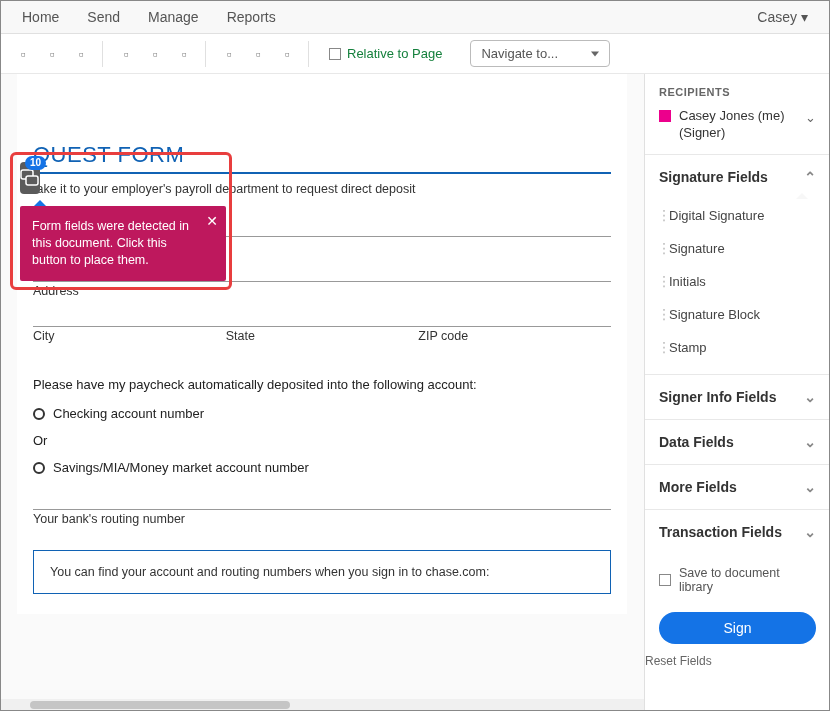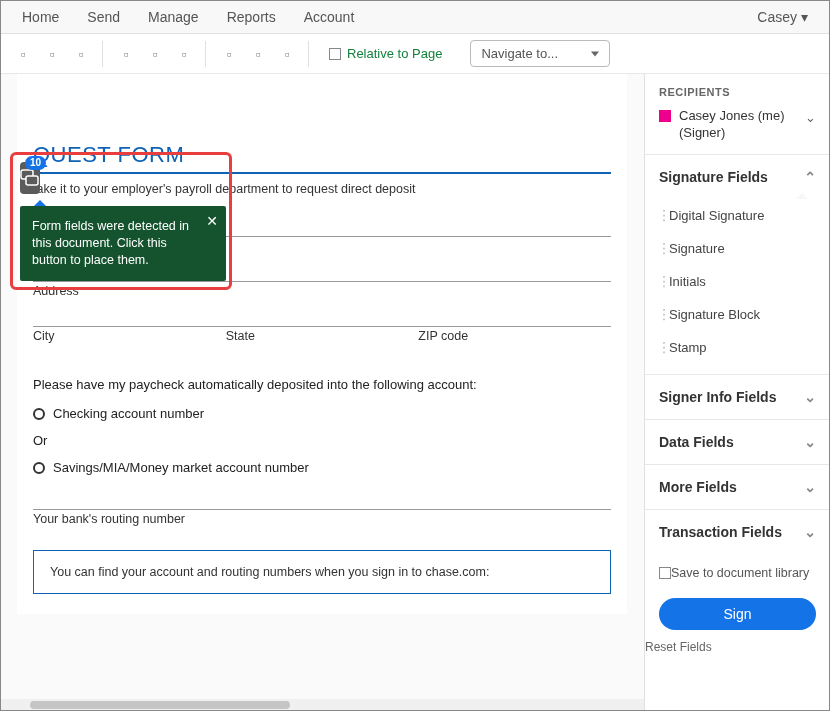--- a/index.html
+++ b/index.html
@@ -38,54 +38,53 @@
 .doc .info-box li { margin: 2px 0; }
 
 .scrollbar-h { position: absolute; bottom: 0; left: 0; right: 0; height: 12px; background: #f0f0f0; display: flex; align-items: center; }
 .scrollbar-h .thumb { height: 8px; background: #c5c5c5; width: 260px; margin-left: 30px; border-radius: 4px; }
 
 
 .callout-frame { position: absolute; top: 78px; left: 10px; width: 222px; height: 138px; border: 3px solid #e83e3e; border-radius: 6px; pointer-events: none; z-index: 30; }
 .detect-btn { position: absolute; top: 88px; left: 20px; width: 20px; height: 32px; background: #5b5b5b; border-radius: 4px; display: flex; align-items: center; justify-content: center; z-index: 31; cursor: pointer; }
 .detect-btn svg { fill: #fff; }
 .detect-badge { position: absolute; top: -6px; right: -6px; background: #1473e6; color: #fff; font-size: 10px; font-weight: bold; border-radius: 8px; padding: 1px 5px; line-height: 12px; }
-.tooltip { position: absolute; top: 132px; left: 20px; width: 206px; background: #14532d; color: #fff; font-size: 12.5px; padding: 12px 28px 12px 12px; border-radius: 2px; z-index: 31; line-height: 1.35; }
+.tooltip { position: absolute; top: 132px; left: 20px; width: 206px; background: #be185d; color: #fff; font-size: 12.5px; padding: 12px 28px 12px 12px; border-radius: 2px; z-index: 31; line-height: 1.35; }
 .tooltip::before { content: ""; position: absolute; top: -6px; left: 14px; width: 0; height: 0; border-left: 6px solid transparent; border-right: 6px solid transparent; border-bottom: 6px solid #1473e6; }
 .tooltip .close { position: absolute; top: 8px; right: 8px; font-size: 14px; cursor: pointer; line-height: 1; }
 
 
 .panel { width: 186px; border-left: 1px solid #e0e0e0; background: #fff; display: flex; flex-direction: column; font-size: 13px; overflow: hidden; }
 .panel .sec-title { font-size: 11px; font-weight: bold; color: #666; letter-spacing: 0.5px; padding: 12px 14px 6px 14px; }
 .panel .recipient { display: flex; align-items: flex-start; gap: 8px; padding: 4px 14px 12px 14px; position: relative; }
 .panel .recipient .swatch { width: 12px; height: 12px; background: #ec008c; margin-top: 2px; flex-shrink: 0; }
 .panel .recipient .rname { font-size: 13px; color: #333; line-height: 1.3; }
 .panel .recipient .chev { position: absolute; right: 14px; top: 6px; color: #666; }
 .panel hr { border: none; border-top: 1px solid #e8e8e8; }
 .panel .accordion { padding: 14px 14px; display: flex; align-items: center; justify-content: space-between; cursor: pointer; font-weight: 600; color: #333; font-size: 14px; }
 .panel .accordion .caret { color: #888; font-size: 14px; }
 .panel .field-list { padding: 0 0 10px 0; position: relative; }
 .panel .field-list::before { content: ""; position: absolute; top: -6px; right: 22px; width: 0; height: 0; border-left: 6px solid transparent; border-right: 6px solid transparent; border-bottom: 6px solid #f7f7f7; }
 .panel .field-item { padding: 9px 14px 9px 24px; font-size: 13px; color: #444; cursor: grab; position: relative; }
 .panel .field-item::before { content: "⋮"; position: absolute; left: 12px; top: 8px; color: #bbb; font-size: 14px; }
-.panel .save-lib { display: flex; align-items: center; padding: 12px 14px; font-size: 12.5px; color: #555; }
+.panel .save-lib { display: flex; align-items: center; gap: 8px; padding: 12px 14px; font-size: 12.5px; color: #555; }
 .panel .save-lib .chk { width: 12px; height: 12px; border: 1px solid #888; }
 .panel .sign-btn { margin: 6px 14px 6px 14px; background: #1473e6; color: #fff; text-align: center; padding: 8px 0; border-radius: 16px; font-size: 14px; cursor: pointer; }
 .panel .reset { text-align: left; font-size: 12px; color: #666; padding: 4px 0 10px 0; cursor: pointer; }
 
 .shadow-border { position: absolute; inset: 0; pointer-events: none; box-shadow: 2px 2px 4px rgba(0,0,0,0.25); border: 1px solid #888; }
 </style>
 </head>
 <body>
 
 <div class="topnav">
   <div class="nav-item">Home</div>
   <div class="nav-item">Send</div>
   <div class="nav-item">Manage</div>
   <div class="nav-item">Reports</div>
-  <div class="nav-item">Account</div>
   <div class="spacer"></div>
   <div class="user">
     <span>Casey</span>
     <span>▾</span>
   </div>
 </div>
 
 <div class="toolbar">
   <div class="tool-group">
     <div class="tool-btn">▫</div>

